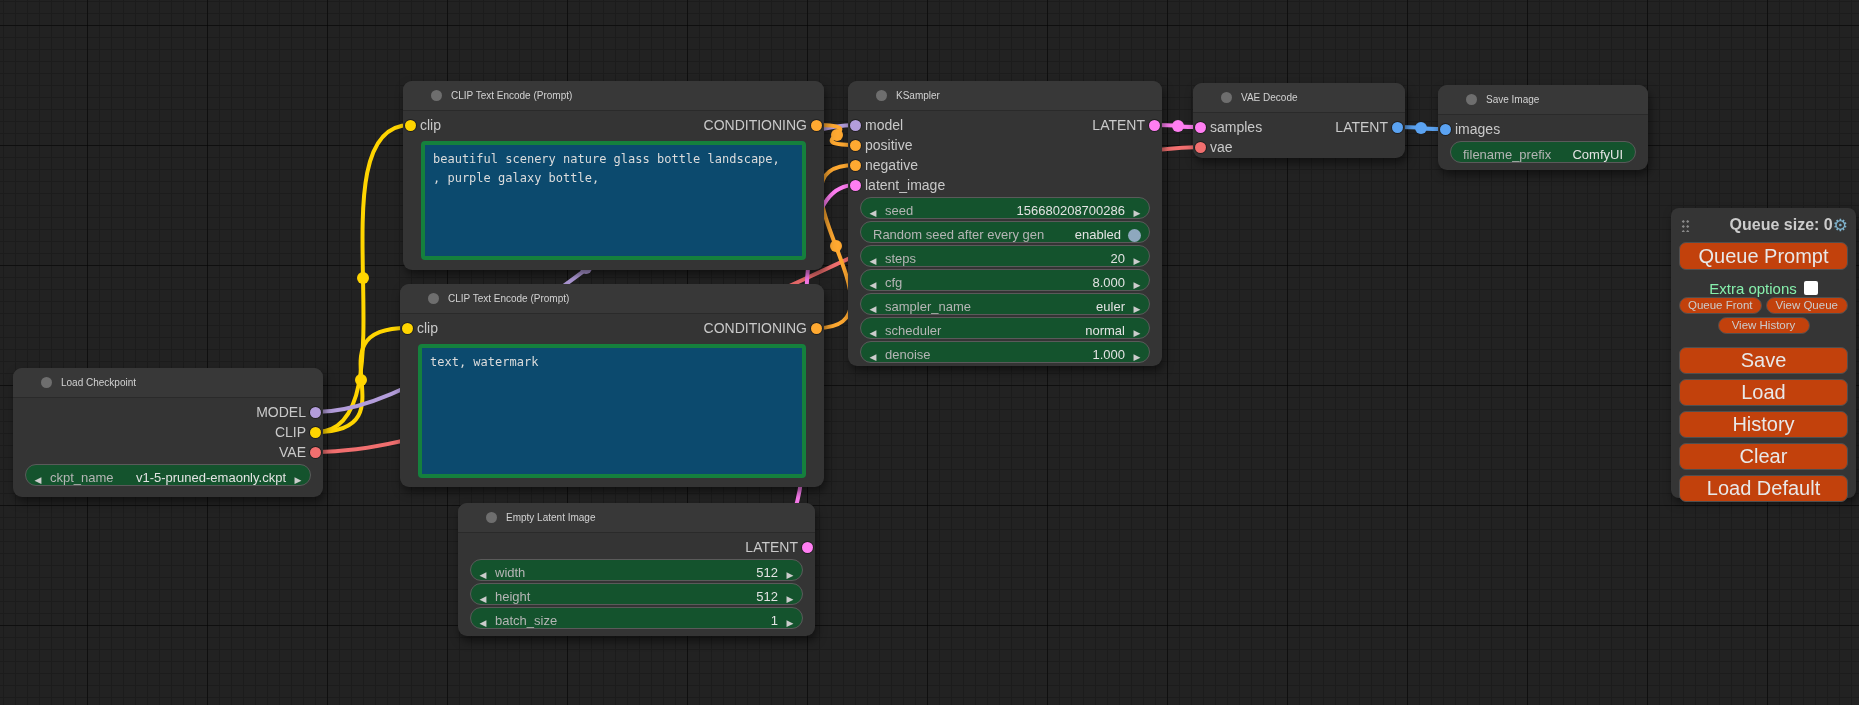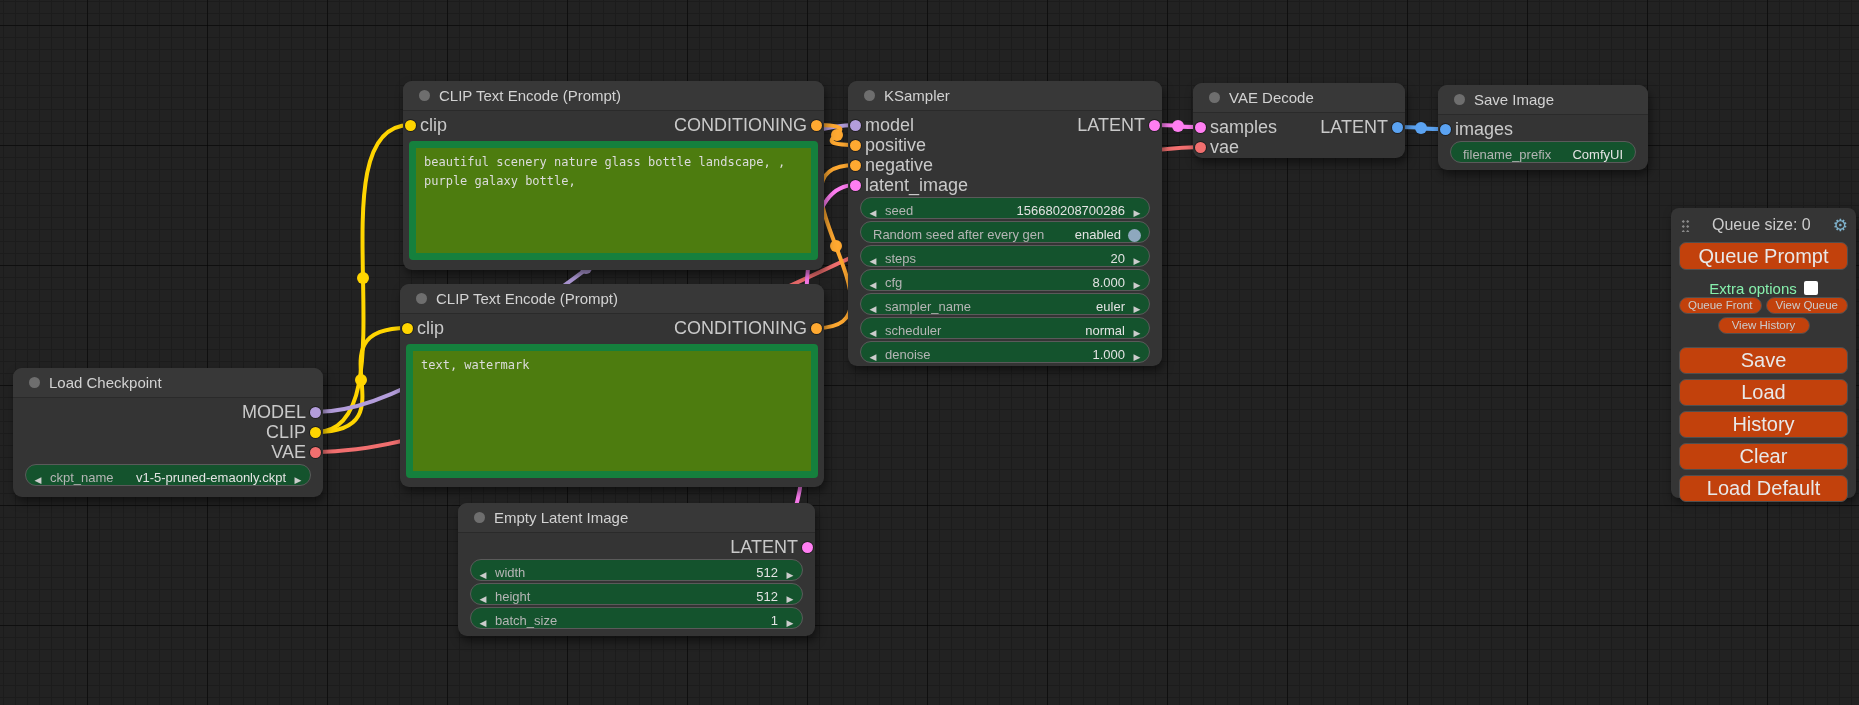--- a/index.html
+++ b/index.html
@@ -14,44 +14,44 @@
       linear-gradient(90deg,#1c1c1c 1px,transparent 1px);
     background-size:120px 120px,120px 120px,12px 12px,12px 12px;
     background-position:87px 25px,87px 25px,3px 1px,3px 1px;
   }
   #links{position:absolute;left:0;top:0;z-index:1;}
   .node{
     position:absolute;background:#343434;border-radius:9px;z-index:2;
     box-shadow:2px 5px 10px rgba(0,0,0,0.5);color:#cccccc;box-sizing:border-box;
   }
   .node-title{
-    height:29px;display:flex;align-items:center;gap:9px;padding:0 16px;
+    height:29px;display:flex;align-items:center;gap:9px;padding:0 28px;
     background:#383838;border-radius:9px 9px 0 0;border-bottom:1px solid #2a2a2a;
-    font-size:15px;color:#d2d2d2;white-space:nowrap;
+    font-size:10px;color:#d2d2d2;white-space:nowrap;
   }
   .tdot{width:11px;height:11px;border-radius:50%;background:#6e6e6e;flex:none;}
   .rows{padding-top:4px;}
-  .row{height:20px;display:flex;position:relative;font-size:18px;}
+  .row{height:20px;display:flex;align-items:center;position:relative;font-size:14px;}
   .in-label{margin-left:17px;color:#c9c9c9;}
   .out-label{margin-left:auto;margin-right:17px;color:#c9c9c9;}
   .sdot{position:absolute;width:11px;height:11px;border-radius:50%;top:4.5px;box-shadow:0 0 0 1px rgba(0,0,0,0.4);}
   .sdot.in{left:2px;}
   .sdot.out{right:2px;}
   .widget{
     height:22px;margin:2px 12px 0;background:#14532d;border:1px solid #5a5a5a;
     border-radius:12px;display:flex;align-items:flex-end;font-size:13px;box-sizing:border-box;
     overflow:hidden;white-space:nowrap;
   }
   .widget .arr{width:24px;text-align:center;font-size:9px;color:#cccccc;flex:none;cursor:pointer;}
   .widget .wlabel{color:#b5b5b5;}
   .widget .wvalue{margin-left:auto;color:#e3e3e3;}
   .widget.noarr{padding:0 12px;}
   .toggle{width:13px;height:13px;border-radius:50%;margin-left:7px;margin-right:-4px;flex:none;}
   .textwidget{
-    margin:6px 6px 0;background:#4d7c0f;border:7px solid #15803d;border-radius:4px;
+    margin:6px 18px 0;background:#0c4a6e;border:4px solid #15803d;border-radius:4px;
     padding:5px 8px;font-family:"DejaVu Sans Mono",monospace;font-size:12px;color:#dcdcdc;
     line-height:1.55;box-sizing:border-box;white-space:pre-wrap;overflow:hidden;
   }
   
   #node-clip1{left:403px;top:81px;width:421px;height:189px;}
   #node-clip1 .textwidget{height:119px;}
   #node-clip2{left:400px;top:284px;width:424px;height:203px;}
   #node-clip2 .textwidget{height:134px;}
   #node-ksampler{left:848px;top:81px;width:314px;height:285px;}
   #node-vae{left:1193px;top:83px;width:212px;height:75px;}
@@ -63,21 +63,21 @@
     position:absolute;left:1671px;top:208px;width:185px;height:290px;z-index:3;
     background:#353535;border-radius:8px;box-shadow:2px 5px 10px rgba(0,0,0,0.5);
     box-sizing:border-box;padding:6px 8px;
   }
   .qheader{display:flex;align-items:center;height:22px;}
   .drag-dots{
     width:9px;height:14px;flex:none;margin-left:2px;
     background-image:radial-gradient(#8a8a8a 1.1px,transparent 1.3px);
     background-size:4.5px 5px;background-position:0 1px;
   }
-  .qsize{flex:1;text-align:center;font-size:16px;color:#cccccc;}
+  .qsize{flex:1;text-align:right;font-size:16px;color:#cccccc;font-weight:bold;}
   .gear{font-size:17px;line-height:1;cursor:pointer;}
   .qbtn{
     background:#c2410c;border:1px solid #4f4f4f;border-radius:7px;color:#e8e8e8;
     text-align:center;box-sizing:border-box;cursor:pointer;
   }
   .qbtn.big{height:27px;line-height:25px;font-size:20px;margin-top:5px;}
   #queue-prompt-btn{height:28px;line-height:26px;font-size:20px;margin-top:6px;}
   .extra-row{margin-top:9px;display:flex;justify-content:center;align-items:center;gap:7px;font-size:15px;color:#86efac;height:18px;}
   .checkbox{width:14px;height:14px;background:#ffffff;border-radius:2px;flex:none;cursor:pointer;}
   .small-row{display:flex;gap:4px;}

